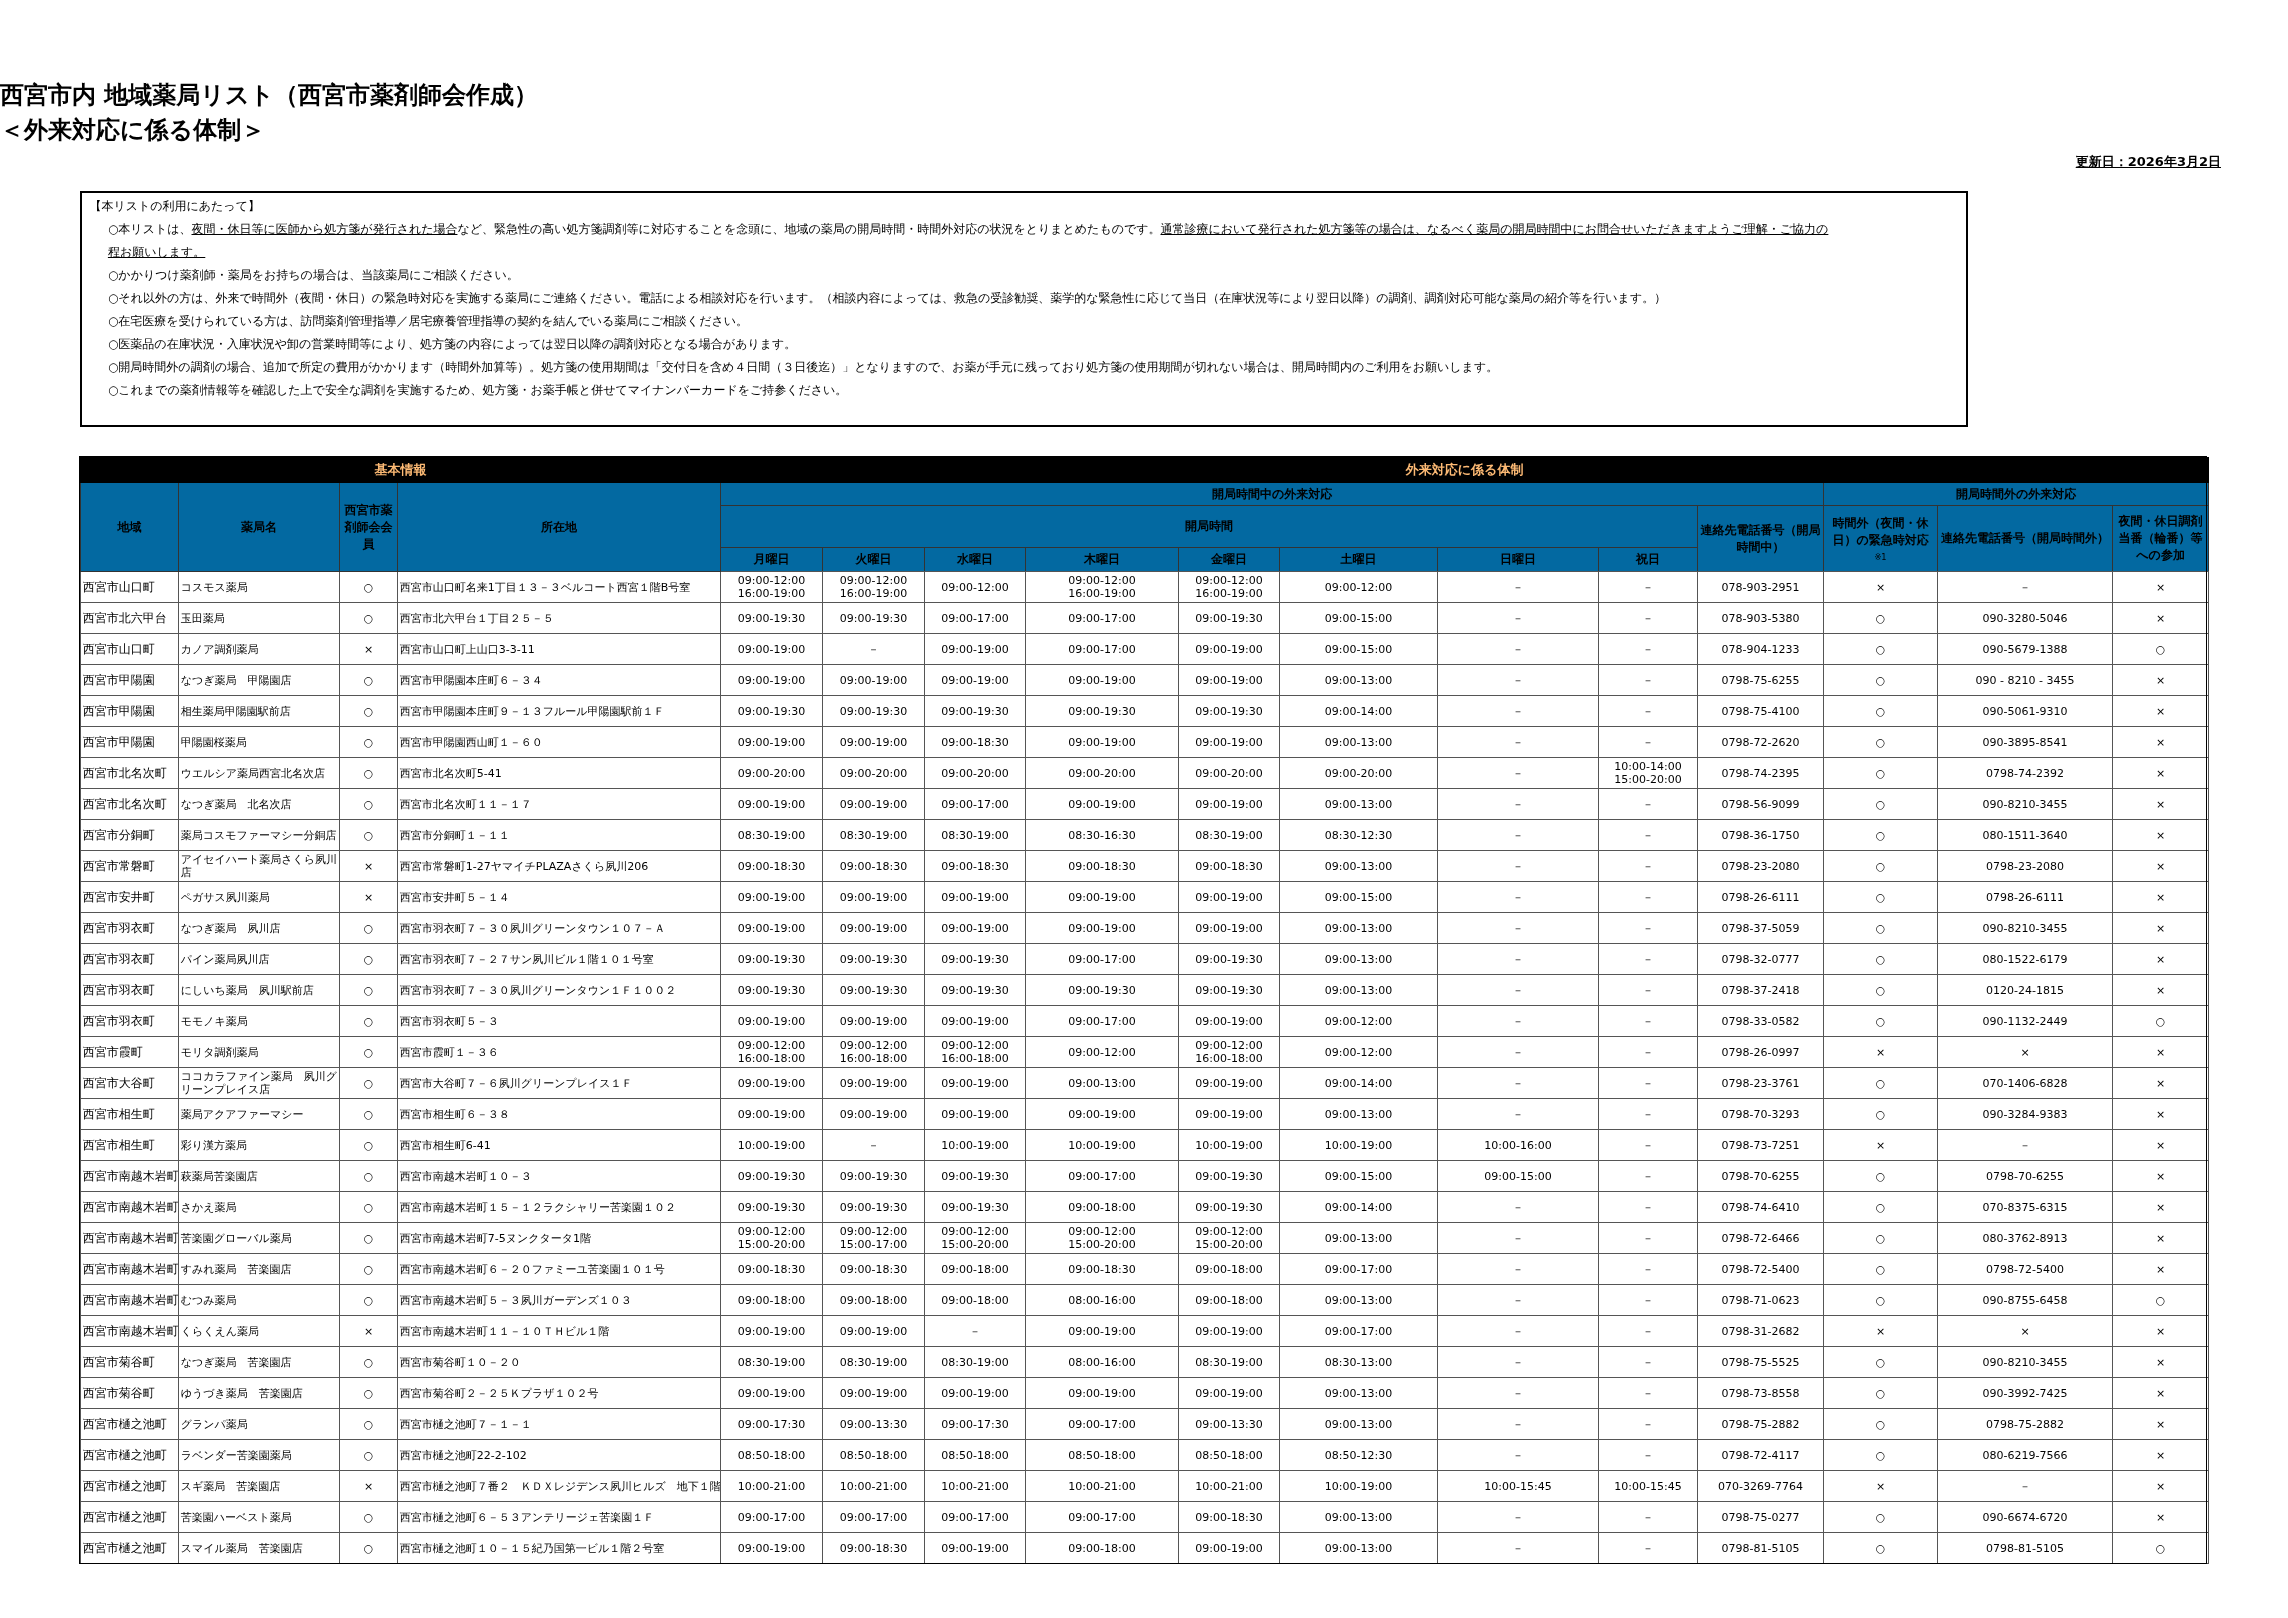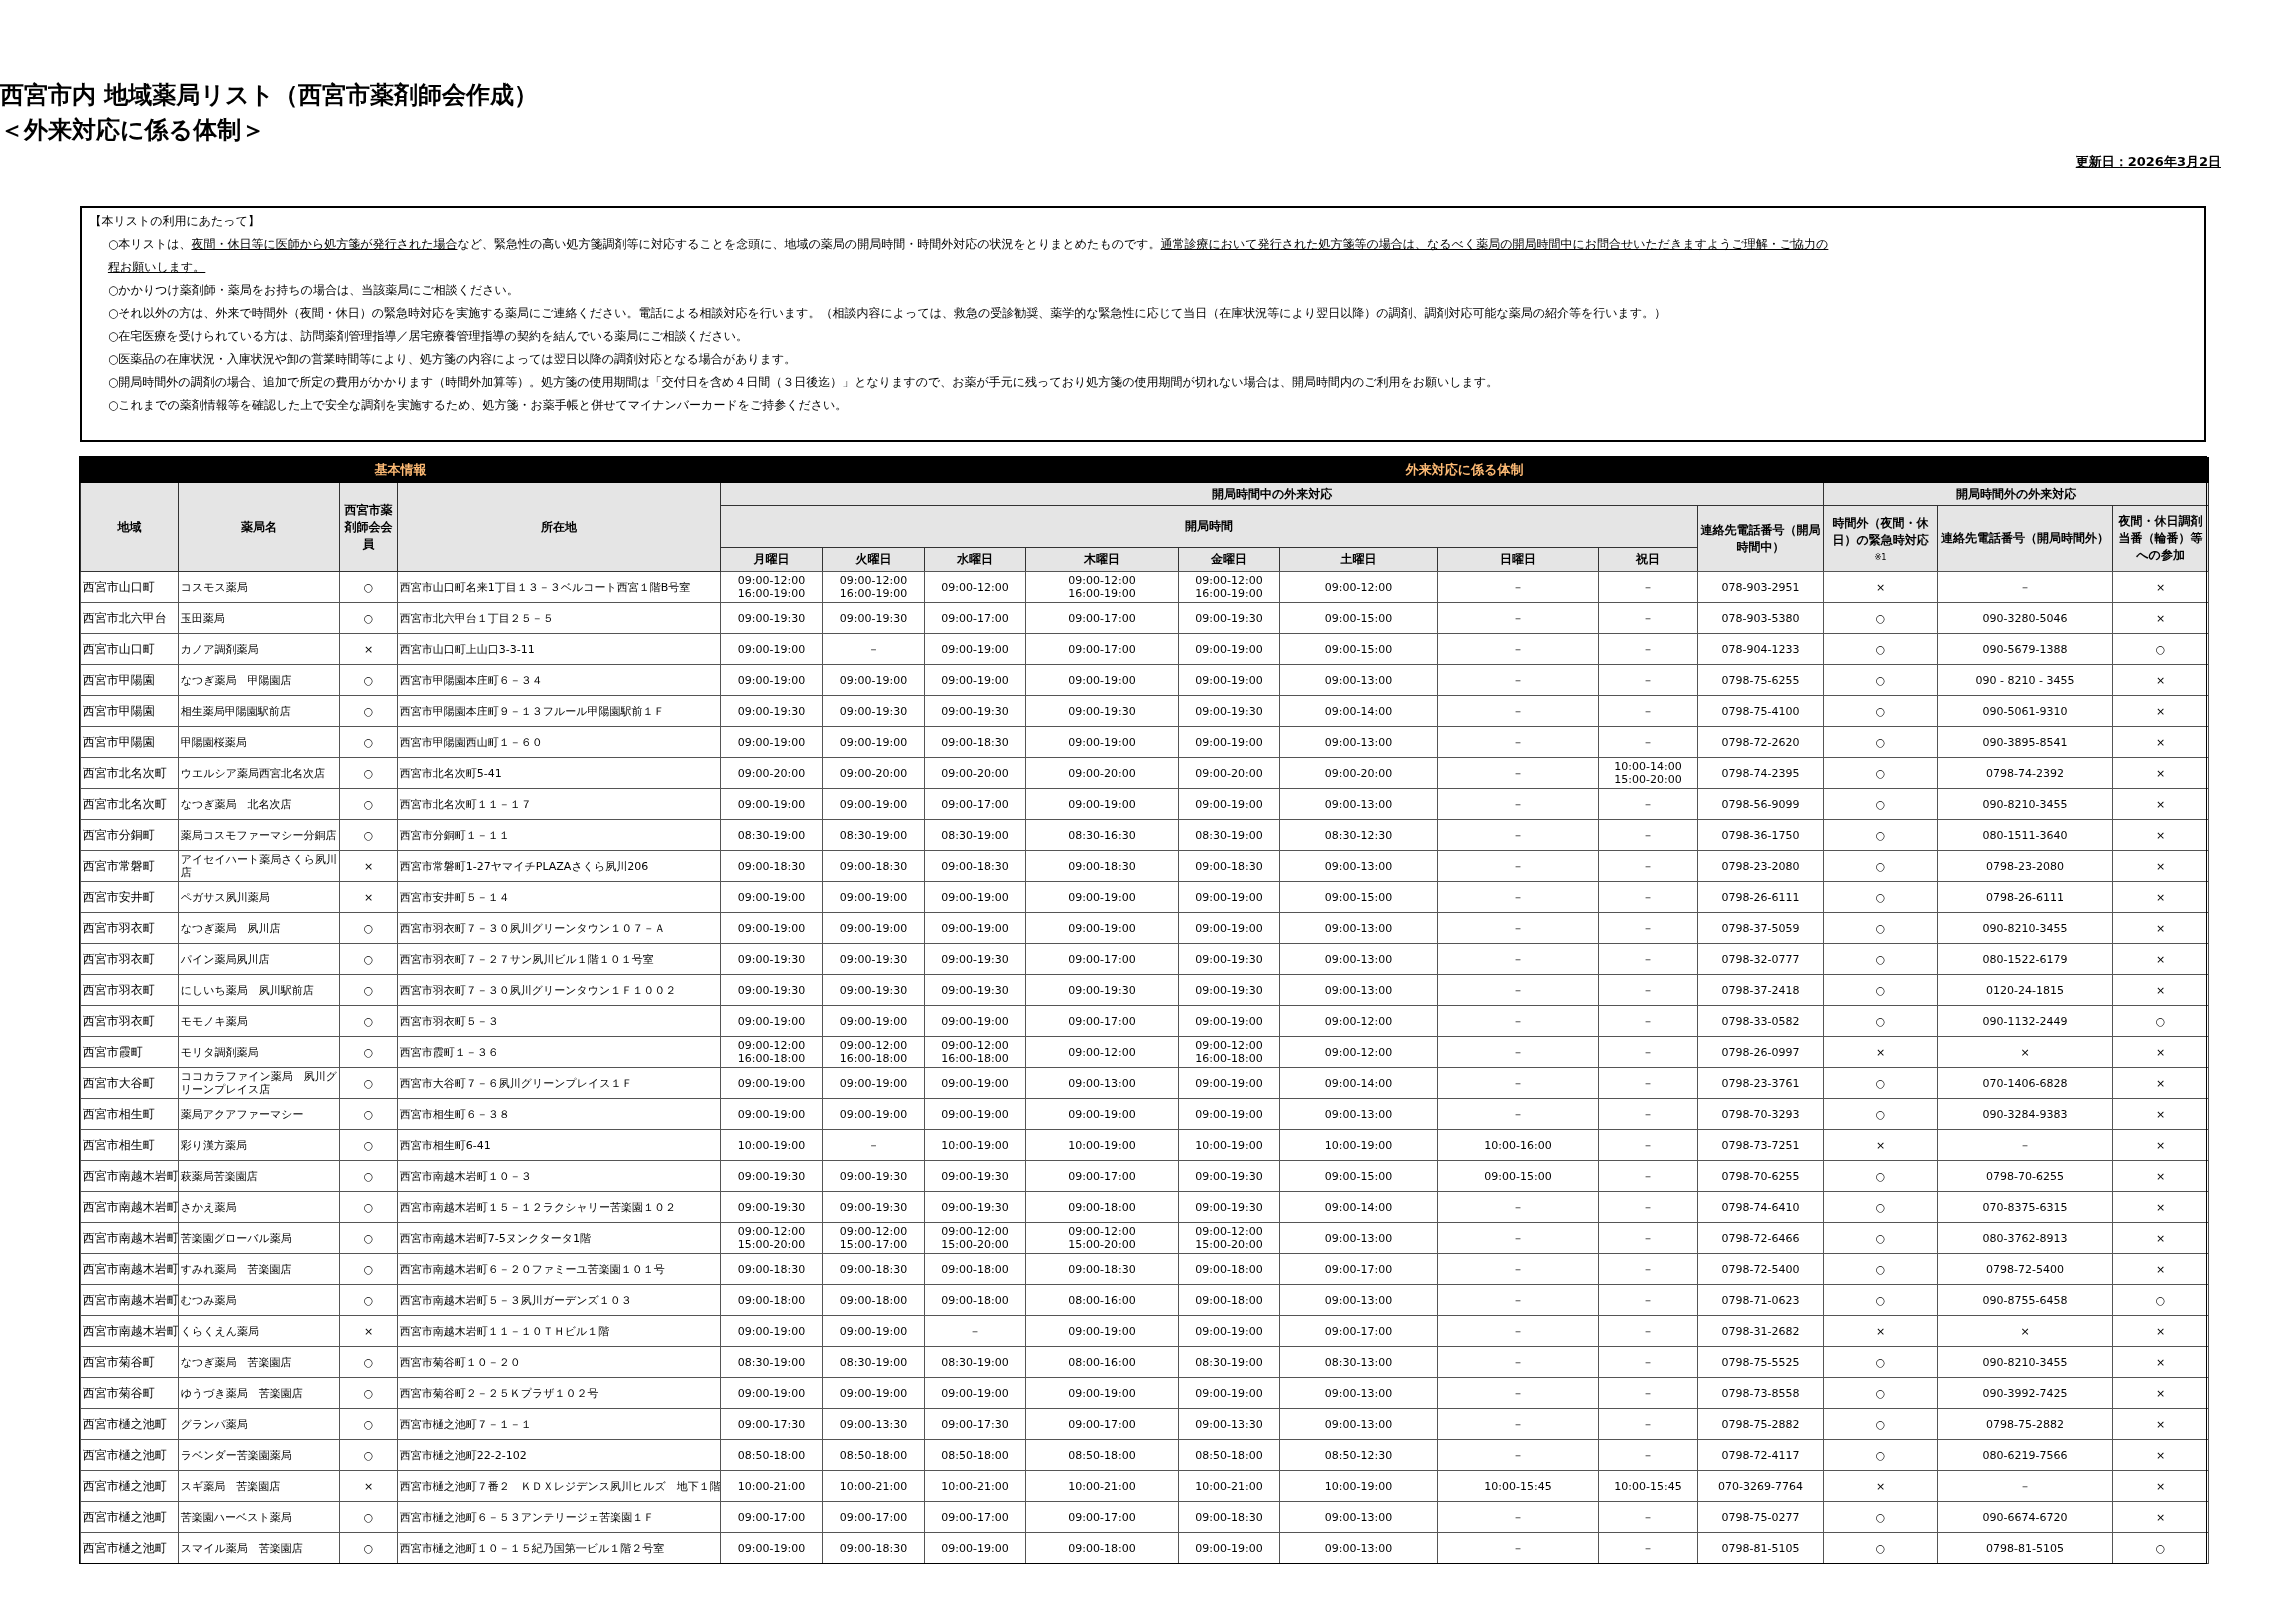--- a/index.html
+++ b/index.html
@@ -1,27 +1,27 @@
 <!DOCTYPE html>
 <html style="font-size:14.8px"><head>
 <meta charset="utf-8">
 <style>
   html, body { margin:0; padding:0; background:#fff; }
   body { width:2289px; height:1619px; position:relative; font-family:"DejaVu Sans","Liberation Sans",sans-serif; color:#000; overflow:hidden; }
   .title { position:absolute; left:0; width:2289px; text-align:left; font-weight:bold; font-size:24px; }
   #t1 { top:79px; }
   #t2 { top:114px; }
   .updated { position:absolute; right:68px; top:153px; font-size:13px; font-weight:bold; text-decoration:underline; }
-  .notice { position:absolute; left:80px; top:206px; width:2126px; height:236px; border:2.8px solid #000; box-sizing:border-box; padding:1.8px 7.4px; font-size:12px; line-height:23px; }
+  .notice { position:absolute; left:80px; top:191px; width:1888px; height:236px; border:2.8px solid #000; box-sizing:border-box; padding:1.8px 7.4px; font-size:12px; line-height:23px; }
   .notice .ln { white-space:nowrap; }
   .notice .ind { padding-left:18.5px; }
   .notice u { text-decoration:underline; }
   table.main { position:absolute; left:80px; top:457px; border-collapse:collapse; table-layout:fixed; width:2126px; font-size:11px; }
   table.main td, table.main th { border:0.9px solid #555; padding:0 1.8px; text-align:center; vertical-align:middle; overflow:hidden; }
-  table.main th { background:#e5e5e5; font-weight:bold; font-size:12px; border-color:#333; }
+  table.main th { background:#0369a1; font-weight:bold; font-size:12px; border-color:#333; }
   table.main th.blk { background:#000; color:#fdba74; height:24px; font-size:13px; border-color:#000; }
   table.main tr.data td { height:30px; line-height:13px; }
   td.l { text-align:left !important; }
   td.area { font-weight:normal; font-size:12px; white-space:nowrap; }
   td.name { font-size:11px; line-height:12px; }
   td.addr { font-size:11px; white-space:nowrap; }
   td.time { font-size:11px; line-height:13px; }
   .outer { position:absolute; left:79px; top:456px; width:2128px; height:1108px; border:1.8px solid #000; box-sizing:border-box; pointer-events:none; }
 </style>
 </head>

